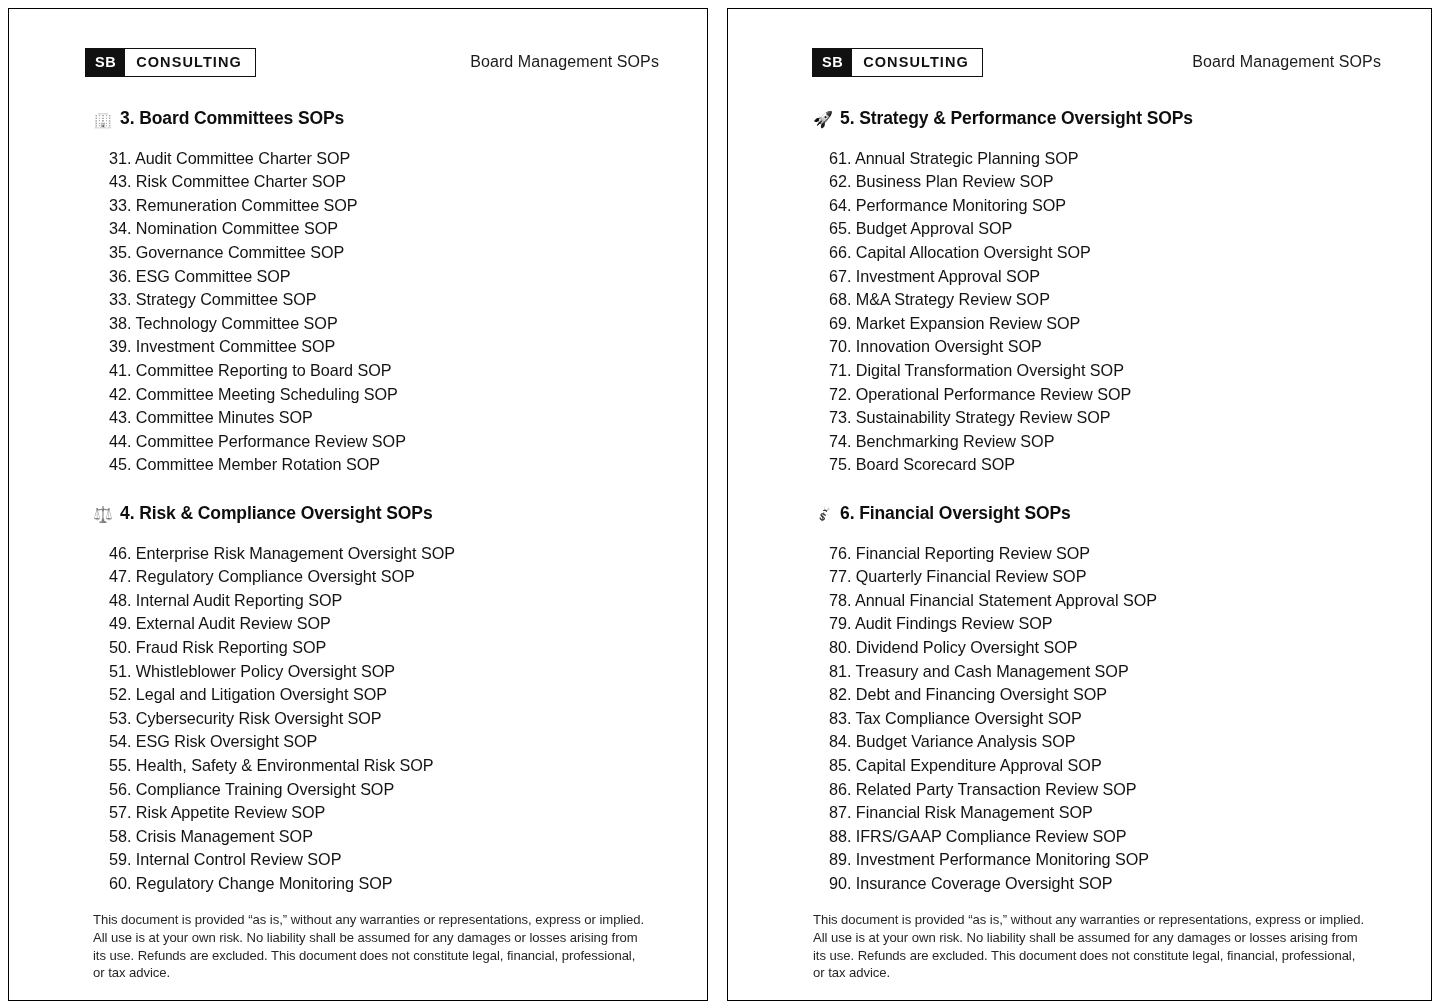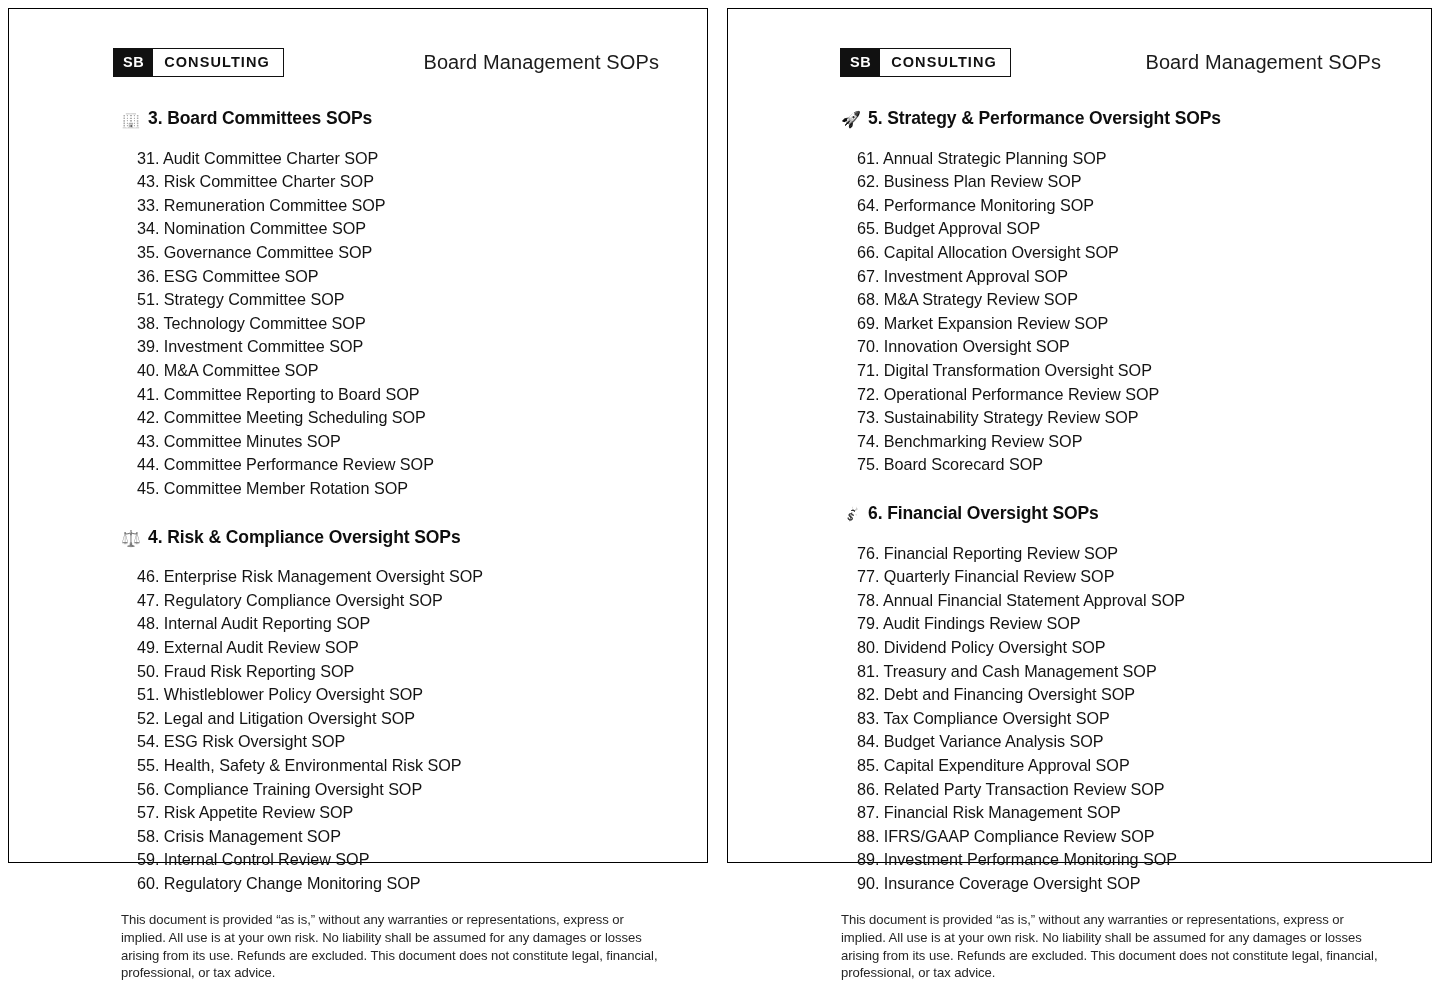--- a/index.html
+++ b/index.html
@@ -12,25 +12,24 @@
   #canvas {
     position: relative;
     width: 1437px;
     height: 1005px;
     background: #ffffff;
     overflow: hidden;
   }
   .page {
     position: absolute;
     top: 8px;
-    height: 855px;
+    height: 993px;
     background: #ffffff;
     border: 1.5px solid #000000;
     border-bottom: 1.5px solid #000000;
-    padding-left: 28px;
   }
   #page-left  { left: 8px;   width: 700px; }
   #page-right { left: 727px; width: 705px; }
 
   .page-inner {
     position: relative;
     width: 100%;
     height: 100%;
     padding: 36px 0 0 0;
   }
@@ -67,21 +66,21 @@
   .logo-word {
     color: #111111;
     font-weight: 700;
     font-size: 14.5px;
     letter-spacing: 1.1px;
     display: flex;
     align-items: center;
     padding: 0 13px 0 11px;
   }
   .header-title {
-    font-size: 20px;
+    font-size: 16px;
     color: #1b1b1b;
     letter-spacing: 0.1px;
     font-weight: 400;
   }
 
   
   .content {
     padding: 28px 40px 0 84px;
   }
   #page-right .content { padding-left: 85px; }
@@ -157,24 +156,23 @@
             <span class="section-icon">🏢</span>
             <span>3. Board Committees SOPs</span>
           </div>
           <ul class="item-list">
             <li class="item">31. Audit Committee Charter SOP</li>
             <li class="item">43. Risk Committee Charter SOP</li>
             <li class="item">33. Remuneration Committee SOP</li>
             <li class="item">34. Nomination Committee SOP</li>
             <li class="item">35. Governance Committee SOP</li>
             <li class="item">36. ESG Committee SOP</li>
-            <li class="item">51. Strategy Committee SOP</li>
+            <li class="item">33. Strategy Committee SOP</li>
             <li class="item">38. Technology Committee SOP</li>
             <li class="item">39. Investment Committee SOP</li>
-            <li class="item">40. M&amp;A Committee SOP</li>
             <li class="item">41. Committee Reporting to Board SOP</li>
             <li class="item">42. Committee Meeting Scheduling SOP</li>
             <li class="item">43. Committee Minutes SOP</li>
             <li class="item">44. Committee Performance Review SOP</li>
             <li class="item">45. Committee Member Rotation SOP</li>
           </ul>
         </div>
 
         <div class="section">
           <div class="section-heading">
@@ -182,20 +180,21 @@
             <span>4. Risk &amp; Compliance Oversight SOPs</span>
           </div>
           <ul class="item-list">
             <li class="item">46. Enterprise Risk Management Oversight SOP</li>
             <li class="item">47. Regulatory Compliance Oversight SOP</li>
             <li class="item">48. Internal Audit Reporting SOP</li>
             <li class="item">49. External Audit Review SOP</li>
             <li class="item">50. Fraud Risk Reporting SOP</li>
             <li class="item">51. Whistleblower Policy Oversight SOP</li>
             <li class="item">52. Legal and Litigation Oversight SOP</li>
+            <li class="item">53. Cybersecurity Risk Oversight SOP</li>
             <li class="item">54. ESG Risk Oversight SOP</li>
             <li class="item">55. Health, Safety &amp; Environmental Risk SOP</li>
             <li class="item">56. Compliance Training Oversight SOP</li>
             <li class="item">57. Risk Appetite Review SOP</li>
             <li class="item">58. Crisis Management SOP</li>
             <li class="item">59. Internal Control Review SOP</li>
             <li class="item">60. Regulatory Change Monitoring SOP</li>
           </ul>
         </div>
 

